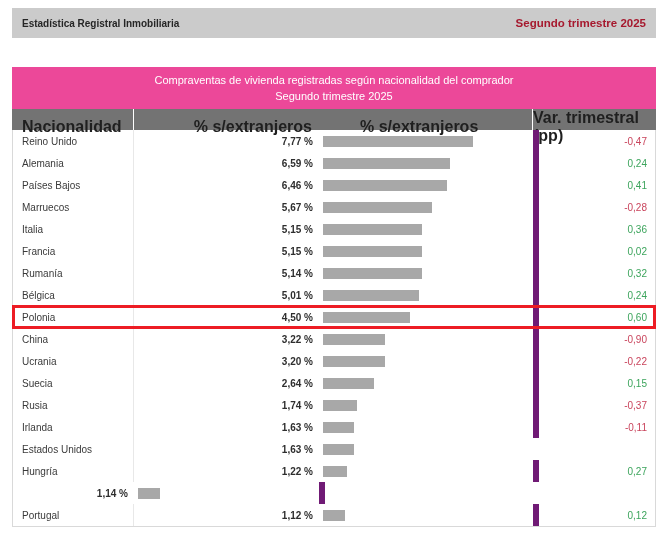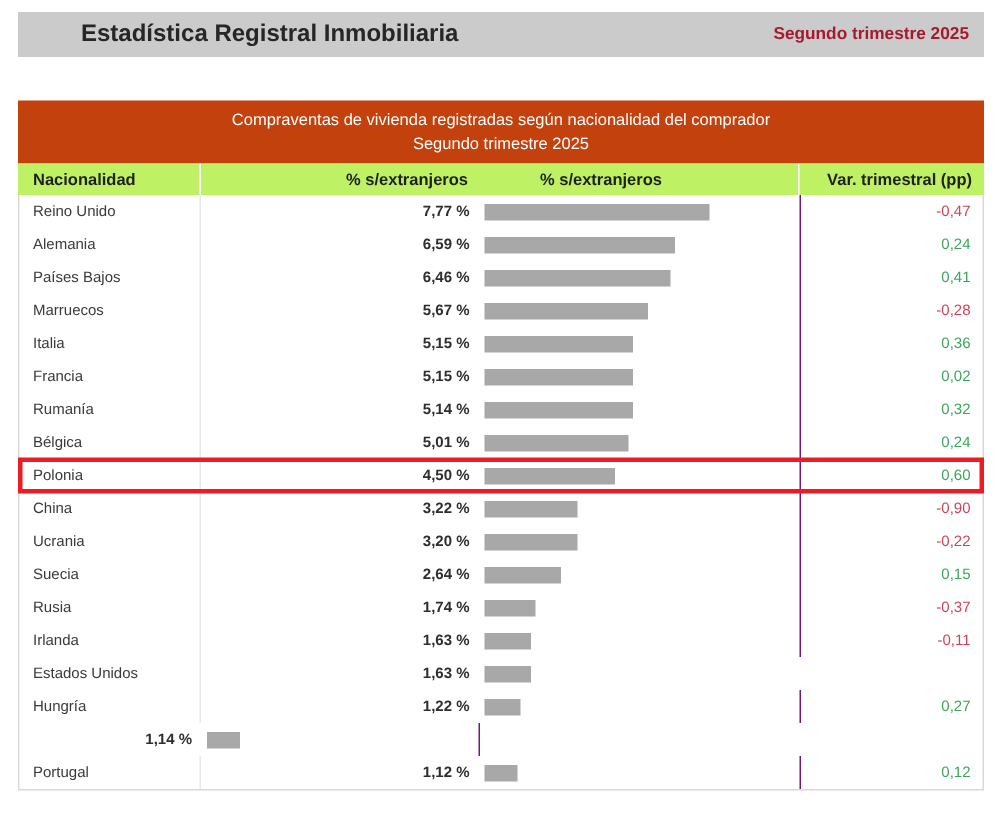--- a/index.html
+++ b/index.html
@@ -7,50 +7,50 @@
   .page {
     position:relative; width:668px; height:555px; background:#ffffff;
     font-family:"Liberation Sans", sans-serif; overflow:hidden;
   }
   
   .topbar {
     position:absolute; left:12px; top:8px; width:644px; height:30px;
     background:#cbcbcb; display:flex; align-items:center; justify-content:space-between;
     padding:0 10px;
   }
-  .topbar-title { font-size:16px; font-weight:bold; color:#262626;margin-left:32px; }
+  .topbar-title { font-size:10px; font-weight:bold; color:#262626; }
   .topbar-period { font-size:11.5px; font-weight:bold; color:#a6192e; }
 
   
   .table-wrap { position:absolute; left:12px; top:67px; width:644px; }
   .table-title {
-    background:#c2410c; color:#ffffff; text-align:center;
+    background:#ec4899; color:#ffffff; text-align:center;
     height:42px; display:flex; flex-direction:column; justify-content:center;
     font-size:11px; line-height:16px;
   }
   .header-row {
     display:grid; grid-template-columns:121px 185px 214px 124px;
-    background:#bef264; height:21px; align-items:center;
-    font-size:11px; font-weight:bold; color:#1f1f1f;
+    background:#737373; height:21px; align-items:center;
+    font-size:16px; font-weight:bold; color:#1f1f1f;
   }
   .header-row .h1 { padding-left:10px; }
   .header-row .h2 { text-align:right; padding-right:6px; border-left:1px solid #ffffff; height:100%; display:flex; align-items:center; justify-content:flex-end; }
   .header-row .h3 { padding-left:42px; }
   .header-row .h4 { padding-right:8px; border-left:1px solid #ffffff; height:100%; display:flex; align-items:center; justify-content:flex-end; }
 
   .table-body { border:1px solid #d9d9d9; border-top:none; background:#ffffff; }
   .row {
     display:grid; grid-template-columns:121px 185px 214px 122px;
     height:22px; align-items:center; font-size:10px; color:#333333;
   }
   .row .c1 { padding-left:9px; border-right:1px solid #e8e8e8; height:100%; display:flex; align-items:center; color:#3a3a3a; }
   .row .c2 { text-align:right; padding-right:6px; font-weight:bold; color:#2e2e2e; }
   .row .c3 { padding-left:4px; }
   .row .c3 .bar { height:11px; background:#a8a8a8; }
-  .row .c4 { text-align:right; padding-right:8px; border-left:1px solid #701a75; height:100%; display:flex; align-items:center; justify-content:flex-end; }
+  .row .c4 { text-align:right; padding-right:8px; border-left:6px solid #701a75; height:100%; display:flex; align-items:center; justify-content:flex-end; }
   .row .c4.pos { color:#3ca45c; }
   .row .c4.neg { color:#c9445c; }
   .row.highlight { outline:3px solid #ed1c24; outline-offset:-2px; position:relative; z-index:2; }
 </style>
 </head>
 <body>
 
 <div class="page">
 
   <div class="topbar">

